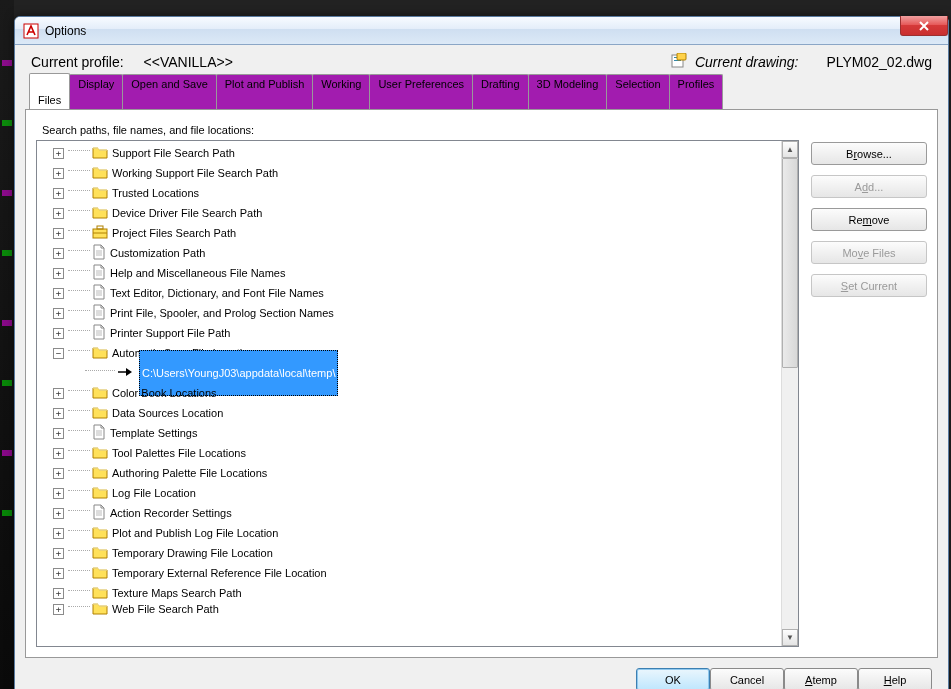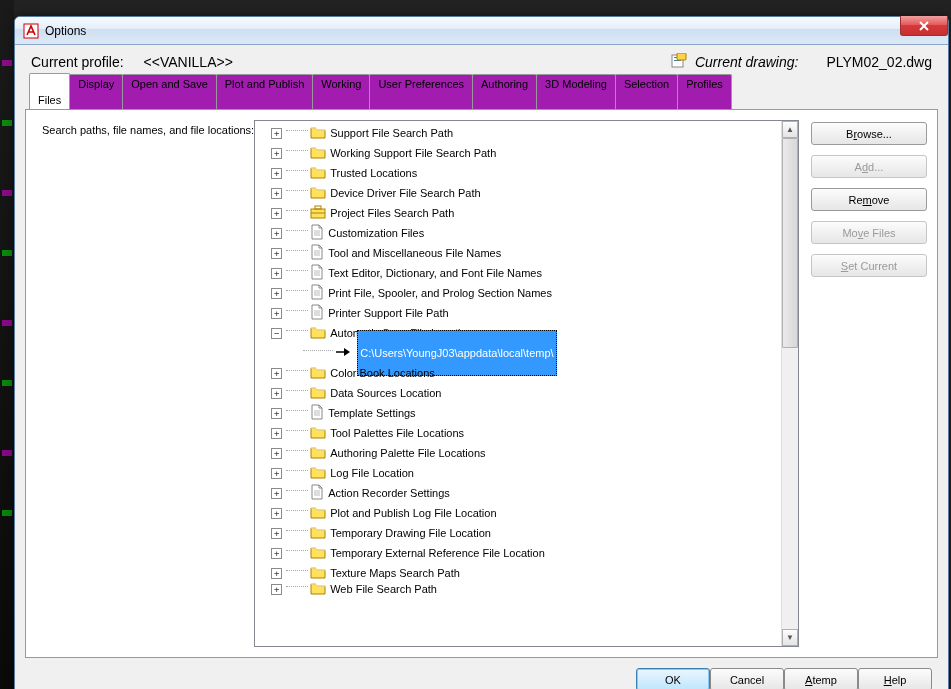--- a/index.html
+++ b/index.html
@@ -105,21 +105,21 @@
     padding-top: 20px;
     top: -1px;
   }
   .tab-panel {
     flex: 1;
     border: 1px solid #999;
     background: #fff;
     padding: 10px 10px 10px 10px;
     position: relative;
     display: flex;
-    flex-direction: row;
+    flex-direction: column;
   }
   .panel-label {
     font-size: 11px;
     margin: 4px 0 4px 6px;
   }
   .panel-row {
     flex: 1;
     display: flex;
     gap: 12px;
     min-height: 0;
@@ -307,21 +307,21 @@
       <span>PLYM02_02.dwg</span>
     </div>
 
     <div class="tabs" id="tabs">
         <div class="tab active">Files</div>
         <div class="tab">Display</div>
         <div class="tab">Open and Save</div>
         <div class="tab">Plot and Publish</div>
         <div class="tab">Working</div>
         <div class="tab">User Preferences</div>
-        <div class="tab">Authoring</div>
+        <div class="tab">Drafting</div>
         <div class="tab">3D Modeling</div>
         <div class="tab">Selection</div>
         <div class="tab">Profiles</div>
       </div>
 
     <div class="tab-panel">
       <div class="panel-label">Search paths, file names, and file locations:</div>
       <div class="panel-row">
         <div class="tree-container">
           <div class="tree" id="tree">
@@ -374,33 +374,33 @@
               <div class="tree-row">
                 <span class="expander">+</span>
                 <span class="dots"></span>
                 <span class="doc-icon"><svg width="14" height="16" viewBox="0 0 14 16">
                     <path d="M2 1 h7 l3 3 v11 H2 z" fill="#fff" stroke="#888"></path>
                     <path d="M9 1 v3 h3" fill="none" stroke="#888"></path>
                     <line x1="4" y1="7" x2="10" y2="7" stroke="#bbb"></line>
                     <line x1="4" y1="9" x2="10" y2="9" stroke="#bbb"></line>
                     <line x1="4" y1="11" x2="10" y2="11" stroke="#bbb"></line>
                   </svg></span>
-                <span class="tree-text">Customization Files</span>
+                <span class="tree-text">Customization Path</span>
               </div>
               <div class="tree-row">
                 <span class="expander">+</span>
                 <span class="dots"></span>
                 <span class="doc-icon"><svg width="14" height="16" viewBox="0 0 14 16">
                     <path d="M2 1 h7 l3 3 v11 H2 z" fill="#fff" stroke="#888"></path>
                     <path d="M9 1 v3 h3" fill="none" stroke="#888"></path>
                     <line x1="4" y1="7" x2="10" y2="7" stroke="#bbb"></line>
                     <line x1="4" y1="9" x2="10" y2="9" stroke="#bbb"></line>
                     <line x1="4" y1="11" x2="10" y2="11" stroke="#bbb"></line>
                   </svg></span>
-                <span class="tree-text">Tool and Miscellaneous File Names</span>
+                <span class="tree-text">Help and Miscellaneous File Names</span>
               </div>
               <div class="tree-row">
                 <span class="expander">+</span>
                 <span class="dots"></span>
                 <span class="doc-icon"><svg width="14" height="16" viewBox="0 0 14 16">
                     <path d="M2 1 h7 l3 3 v11 H2 z" fill="#fff" stroke="#888"></path>
                     <path d="M9 1 v3 h3" fill="none" stroke="#888"></path>
                     <line x1="4" y1="7" x2="10" y2="7" stroke="#bbb"></line>
                     <line x1="4" y1="9" x2="10" y2="9" stroke="#bbb"></line>
                     <line x1="4" y1="11" x2="10" y2="11" stroke="#bbb"></line>

